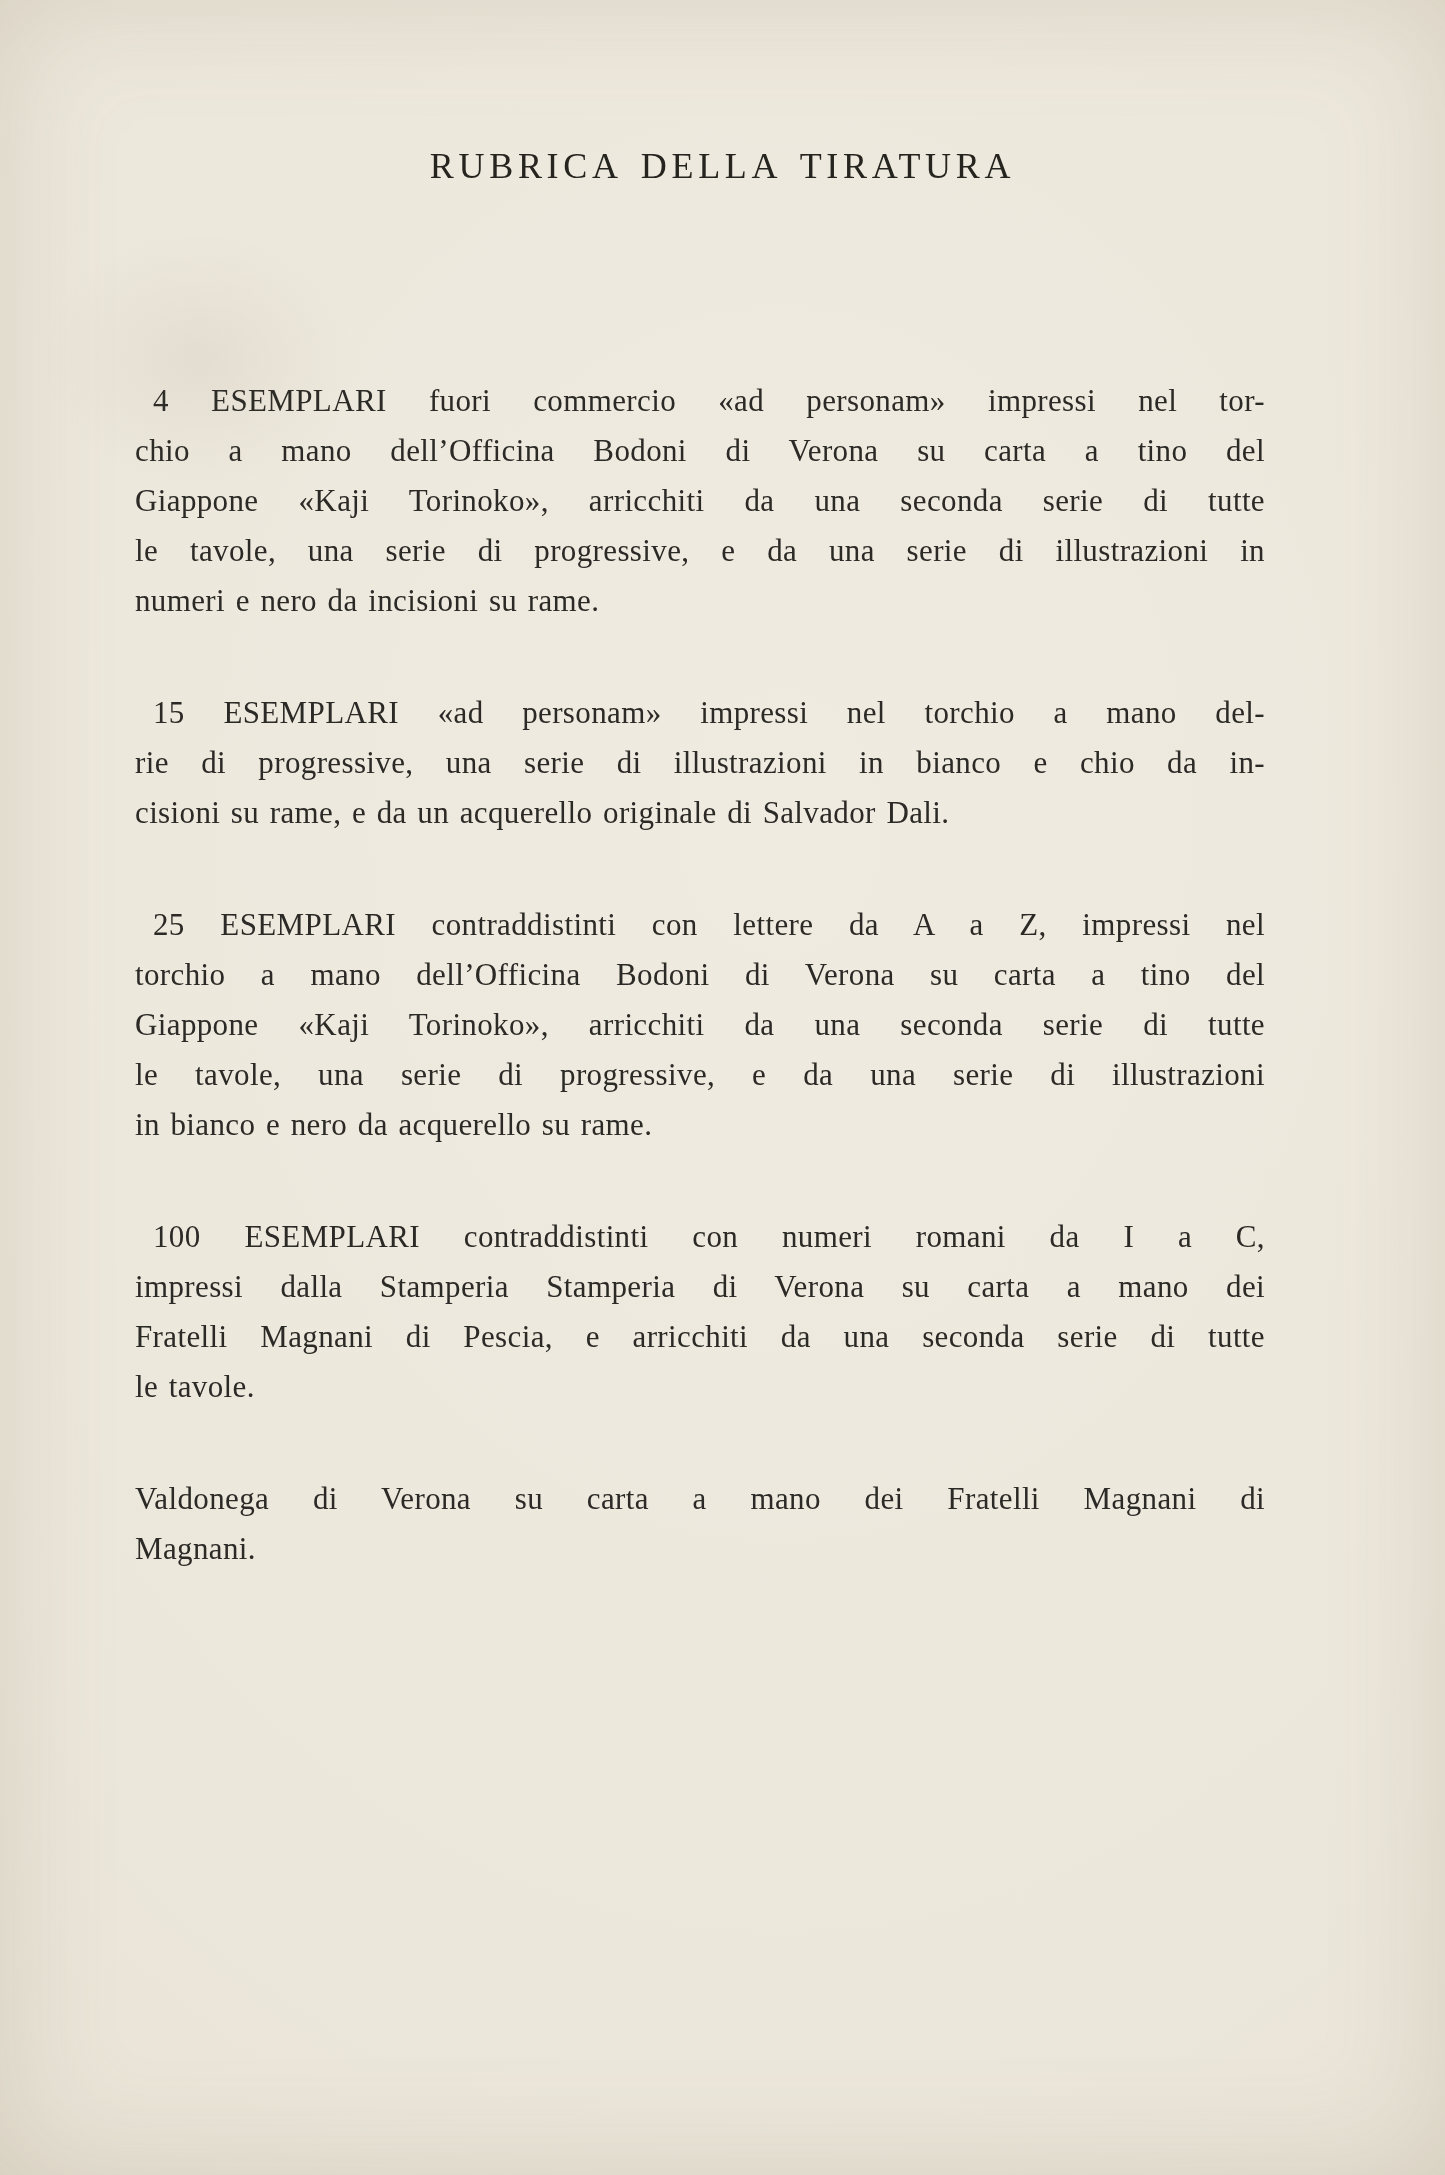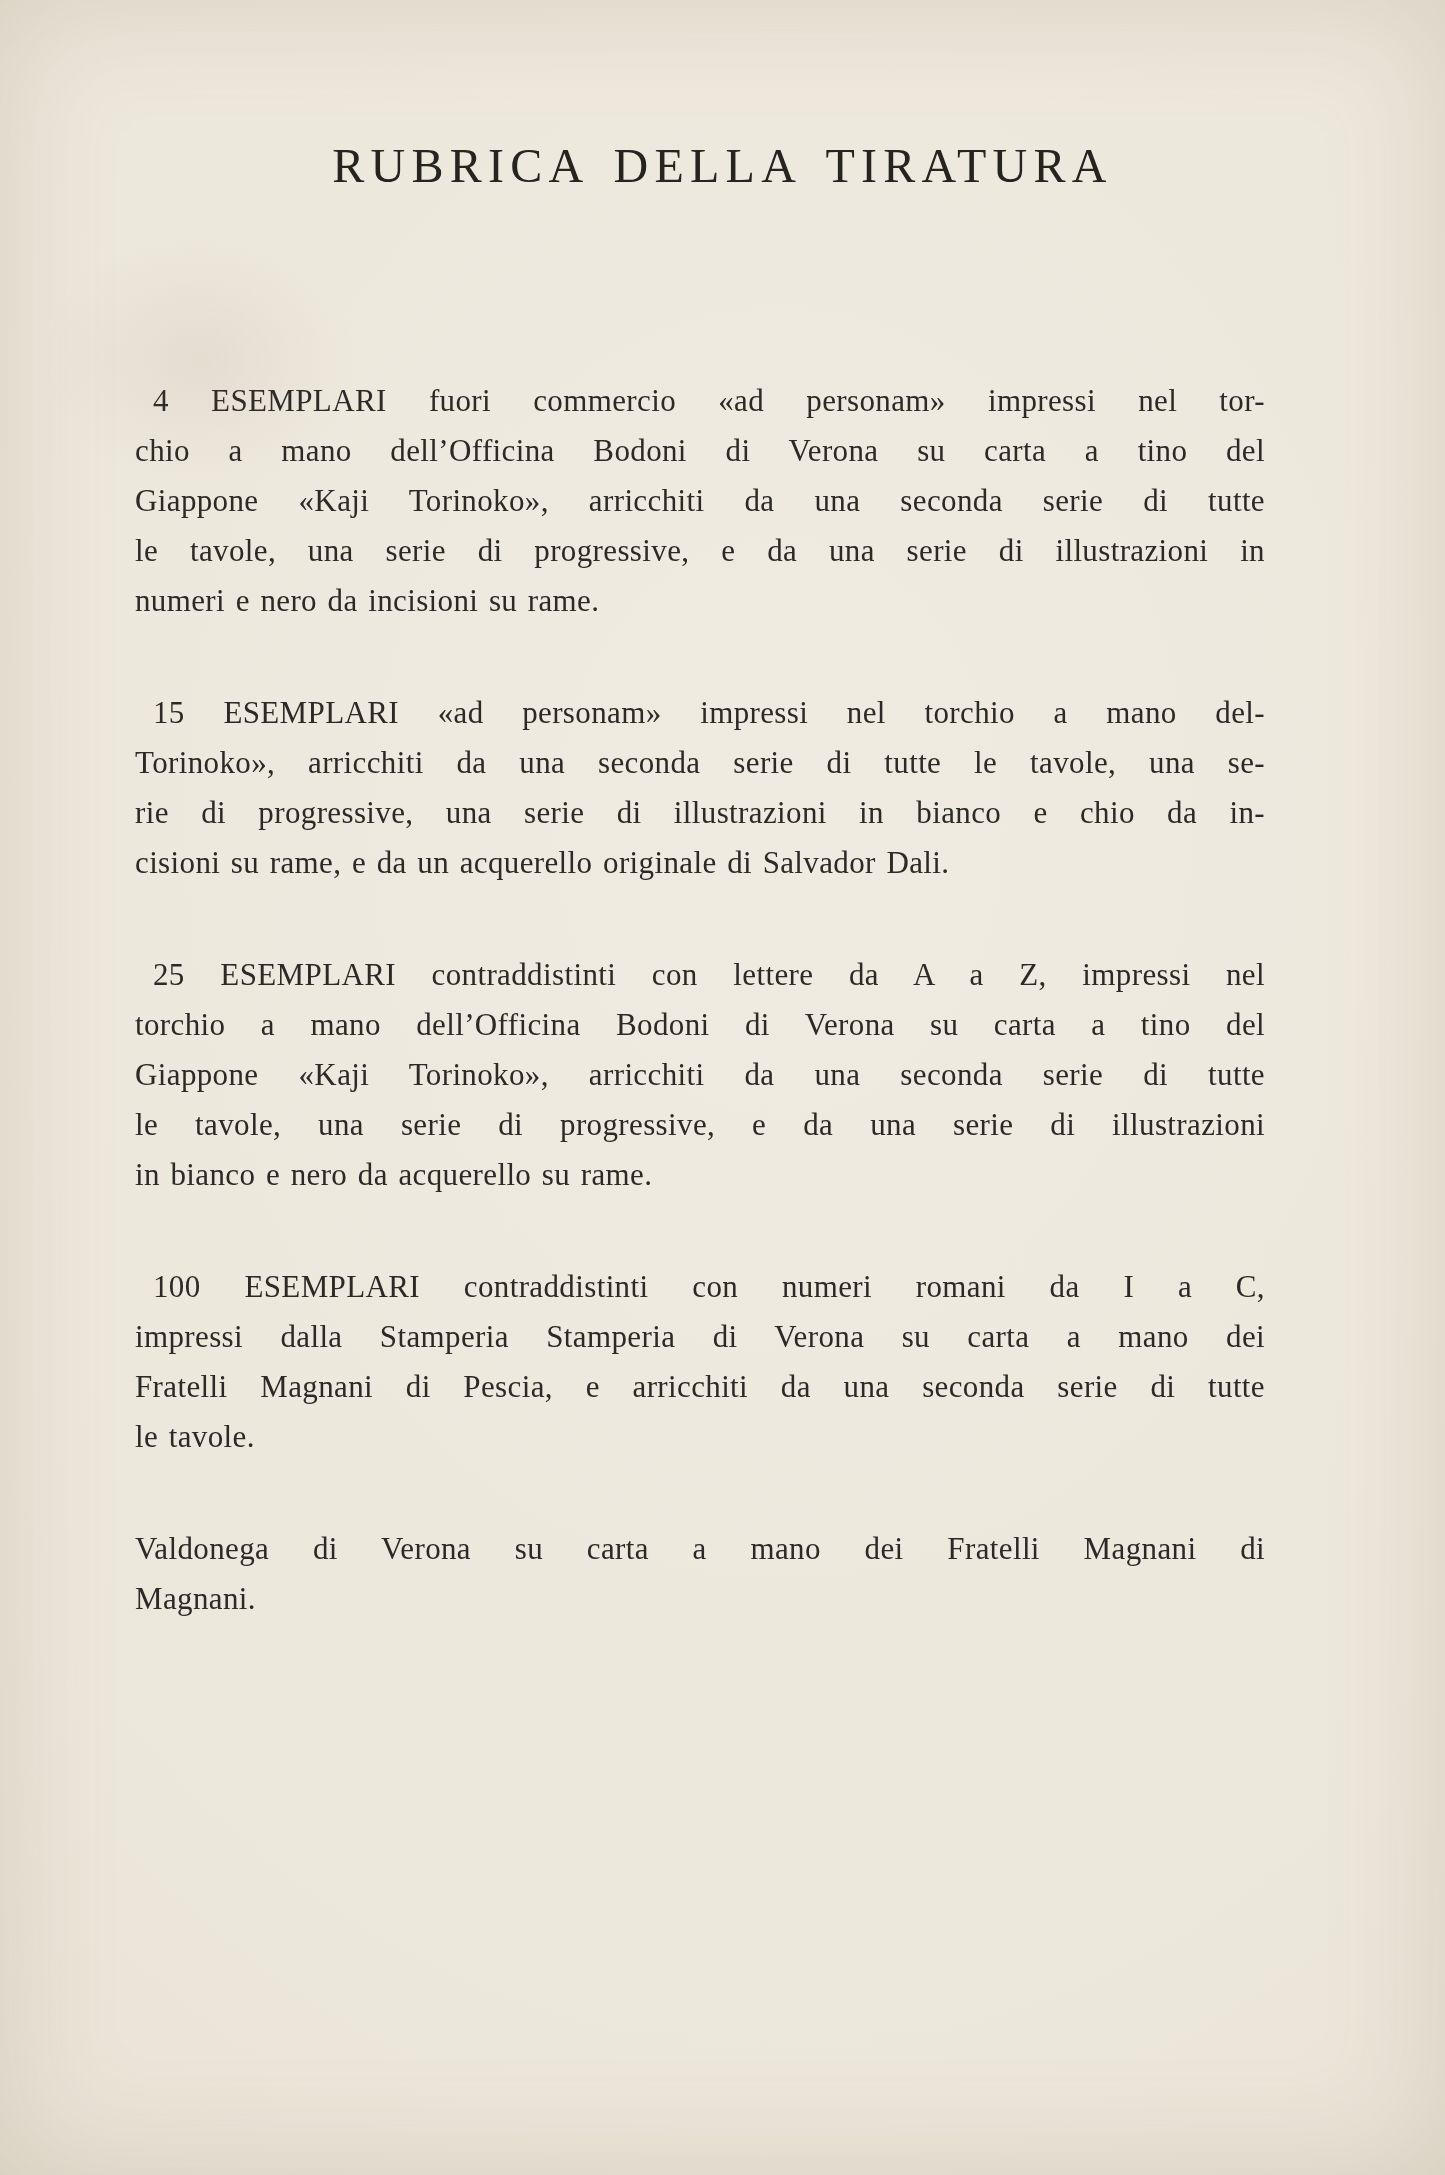--- a/index.html
+++ b/index.html
@@ -22,21 +22,21 @@
   .shading {
     position: absolute;
     left: 40px; top: 230px;
     width: 320px; height: 260px;
     background: radial-gradient(ellipse at center, rgba(110,95,70,0.08) 0%, rgba(110,95,70,0.0) 70%);
     pointer-events: none;
   }
   .title {
     margin: 0;
     padding-top: 142px;
-    font-size: 48px;
+    font-size: 36px;
     line-height: 48px;
     font-weight: normal;
     text-align: center;
     letter-spacing: 0.13em;
     word-spacing: 0.18em;
     color: #25241f;
   }
   .text-block {
     padding: 186px 180px 0 135px; 
   }
@@ -70,21 +70,20 @@
   <main class="text-block">
       <p class="para">
         <span class="line first">4 ESEMPLARI fuori commercio «ad personam» impressi nel tor-</span>
         <span class="line">chio a mano dell’Officina Bodoni di Verona su carta a tino del</span>
         <span class="line">Giappone «Kaji Torinoko», arricchiti da una seconda serie di tutte</span>
         <span class="line">le tavole, una serie di progressive, e da una serie di illustrazioni in</span>
         <span class="line last">numeri e nero da incisioni su rame.</span>
       </p>
       <p class="para">
         <span class="line first">15 ESEMPLARI «ad personam» impressi nel torchio a mano del-</span>
-        <span class="line">Torinoko», arricchiti da una seconda serie di tutte le tavole, una se-</span>
         <span class="line">rie di progressive, una serie di illustrazioni in bianco e chio da in-</span>
         <span class="line last">cisioni su rame, e da un acquerello originale di Salvador Dali.</span>
       </p>
       <p class="para">
         <span class="line first">25 ESEMPLARI contraddistinti con lettere da A a Z, impressi nel</span>
         <span class="line">torchio a mano dell’Officina Bodoni di Verona su carta a tino del</span>
         <span class="line">Giappone «Kaji Torinoko», arricchiti da una seconda serie di tutte</span>
         <span class="line">le tavole, una serie di progressive, e da una serie di illustrazioni</span>
         <span class="line last">in bianco e nero da acquerello su rame.</span>
       </p>

